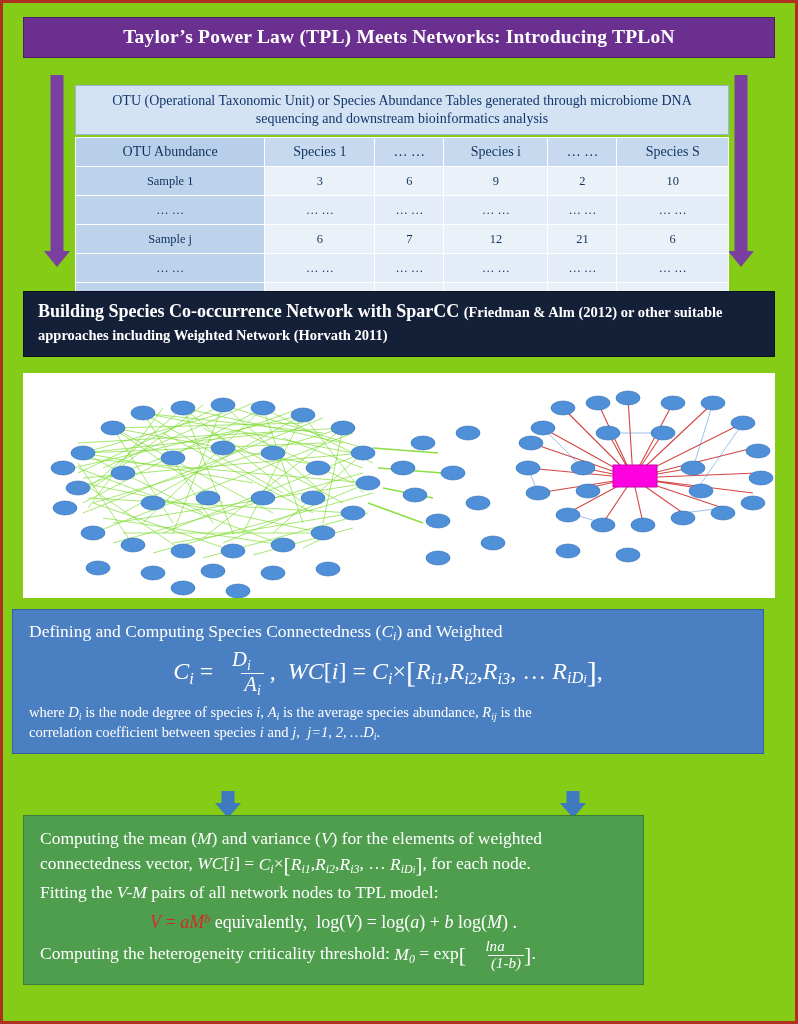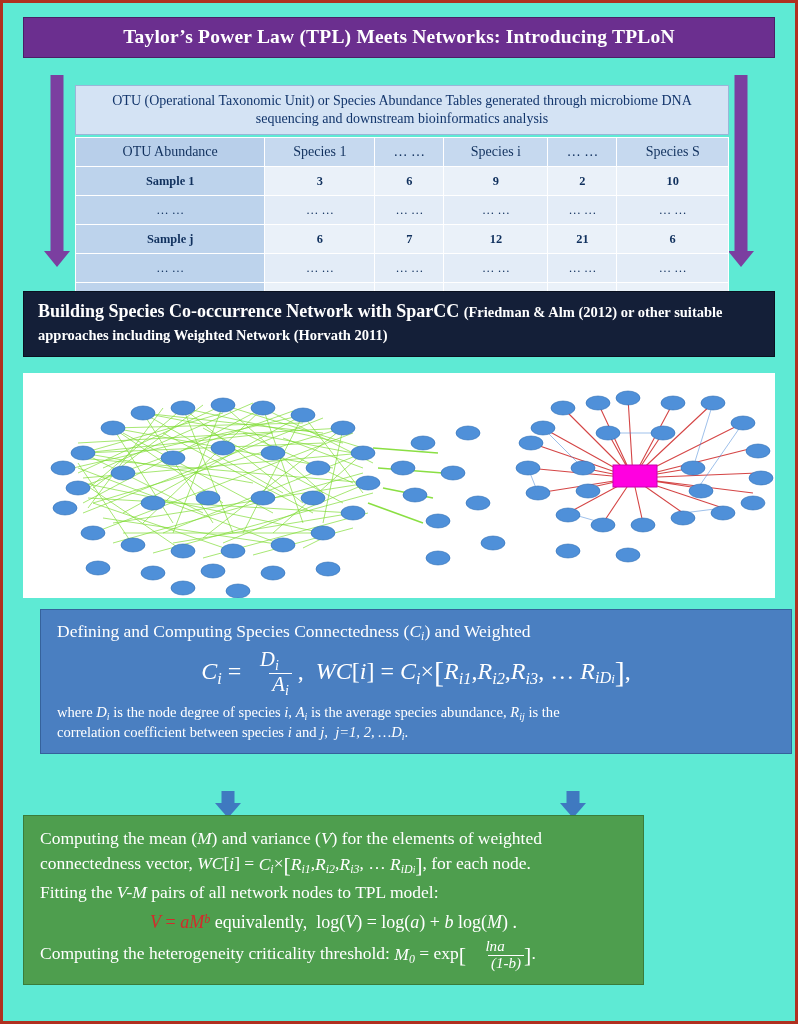--- a/index.html
+++ b/index.html
@@ -12,21 +12,21 @@
     height: 1024px;
     font-family: "Liberation Serif", serif;
     overflow: hidden;
   }
   #page {
     position: relative;
     width: 798px;
     height: 1024px;
     box-sizing: border-box;
     border: 3px solid #b03020;
-    background: #5eead4;
+    background: #84cc16;
   }
   .inner {
     position: absolute;
     left: 0; top: 0; right: 0; bottom: 0;
     padding: 14px 20px 10px 20px;
     box-sizing: border-box;
   }
 
   
   .title-bar {
@@ -114,21 +114,21 @@
     background: #c6d9ef;
     font-weight: normal;
     font-size: 14px;
     margin-left: 45px;
   }
   table.otu thead th.corner { background: #b8cfea; }
   table.otu td.rowhdr {
     background: #bdd3ec;
     font-weight: normal;
   }
-  table.otu tbody tr.odd td { background: #eaf1f9; font-weight: bold; }
+  table.otu tbody tr.odd td { background: #eaf1f9; }
   table.otu tbody tr.even td { background: #e3ecf7; }
   table.otu tbody tr.odd td.rowhdr,
   table.otu tbody tr.even td.rowhdr { background: #bdd3ec; }
 
   
   .net-header {
     position: absolute;
     left: 20px;
     top: 288px;
     width: 752px;
@@ -153,21 +153,21 @@
     top: 370px;
     width: 752px;
     height: 225px;
     background: #ffffff;
   }
   .net-canvas { position: absolute; left: 0; top: 0; }
 
   
   .blue-box {
     position: absolute;
-    left: 37px;
+    left: 9px;
     top: 606px;
     width: 752px;
     box-sizing: border-box;
     background: #4a7fc1;
     border: 1px solid #35629b;
     color: #ffffff;
     padding: 10px 16px 10px 16px;
     font-size: 17.5px;
     line-height: 1.32;
   }

